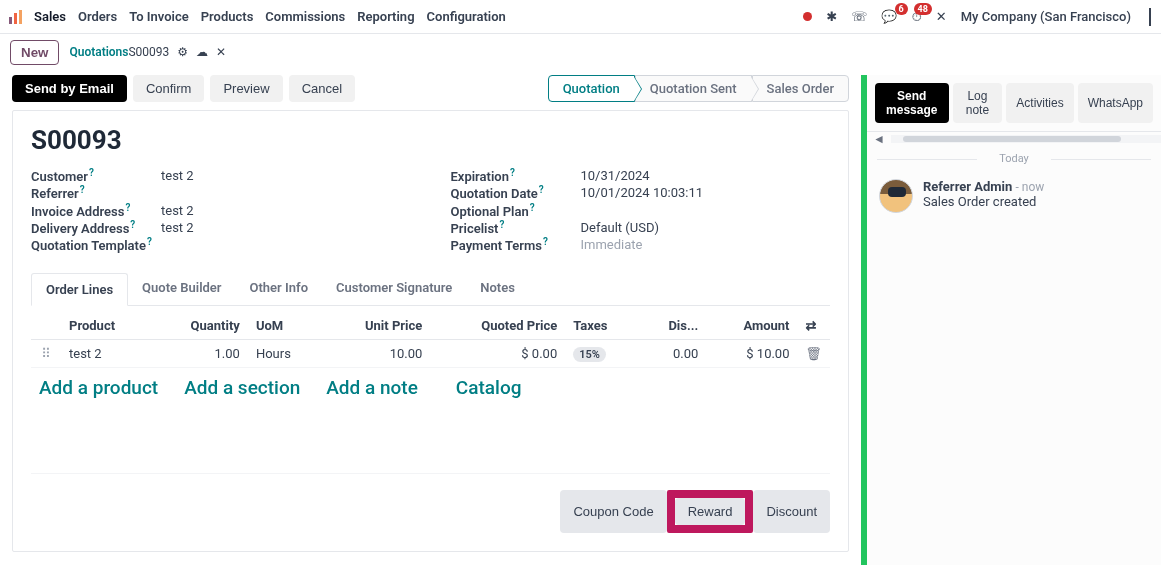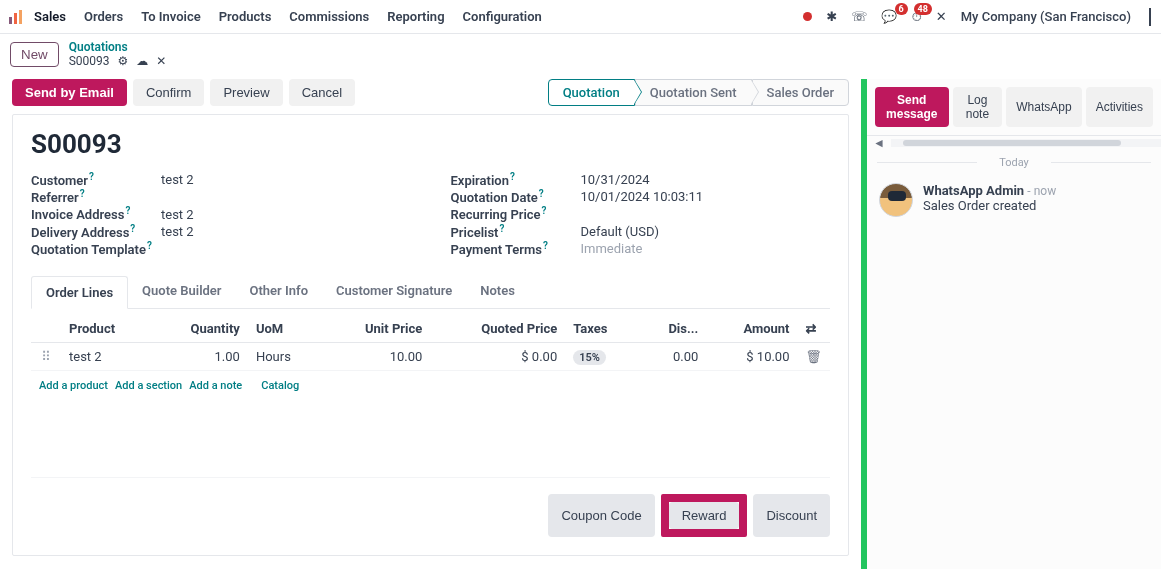--- a/index.html
+++ b/index.html
@@ -3,48 +3,48 @@
 <meta charset="utf-8">
 <style>
   * { box-sizing: border-box; }
   html, body { margin:0; padding:0; font-family: -apple-system, BlinkMacSystemFont, "Segoe UI", Roboto, sans-serif; font-size:13px; color:#374151; background:#fff; }
   body { width:1161px; height:570px; overflow:hidden; position:relative; }
 
   
   .topnav { display:flex; align-items:center; height:34px; padding:0 8px; border-bottom:1px solid #e5e7eb; }
   .logo-icon { width:16px; height:16px; margin-right:10px; }
   .logo-icon svg { display:block; }
-  .topnav .menu { display:flex; gap:18px; font-weight:600; color:#374151; }
+  .topnav .menu { display:flex; gap:12px; font-weight:600; color:#374151; }
   .topnav .menu span { cursor:pointer; }
   .topnav .menu span.active { color:#111827; }
   .topnav .spacer { flex:1; }
   .sysicons { display:flex; align-items:center; gap:14px; color:#374151; }
   .sysicons .dot { width:9px; height:9px; background:#d32f2f; border-radius:50%; }
   .badge { position:relative; }
   .badge .pill { position:absolute; top:-6px; right:-10px; background:#d32f2f; color:#fff; font-size:9px; line-height:12px; padding:0 4px; border-radius:8px; font-weight:700; }
   .company { display:flex; align-items:center; gap:6px; font-weight:500; }
   .avatar-bracket { width:4px; height:18px; border-left:2px solid #374151; margin-left:4px; }
 
   
   .crumbrow { display:flex; align-items:center; padding:6px 10px 10px 10px; }
-  .newbtn { border:1px solid #714B67; color:#714B67; background:#fff; font-weight:400; padding:4px 10px; border-radius:4px; margin-right:10px; }
-  .crumbs { display:flex; flex-direction:column; line-height:1.2; }
+  .newbtn { border:1px solid #714B67; color:#714B67; background:#fff; font-weight:700; padding:4px 10px; border-radius:4px; margin-right:10px; }
+  .crumbs { display:flex; line-height:1.2; }
   .crumbs .top { color:#017e84; font-size:12px; font-weight:600; }
   .crumbs .bot { display:flex; align-items:center; gap:8px; color:#374151; font-size:12px; }
   .gear-icon, .cloud-icon, .x-icon { color:#374151; }
 
   
   .split { display:flex; height:calc(100% - 34px - 46px); }
   .leftcol { flex:1; padding:0 12px 12px 12px; overflow:hidden; }
   .rightcol { width:300px; border-left:6px solid #22c55e; background:#fcfcfc; display:flex; flex-direction:column; }
 
   
   .formbar { display:flex; align-items:center; gap:6px; }
   .btn { padding:5px 12px; border-radius:4px; border:1px solid transparent; background:#f1f1f1; color:#374151; font-weight:500; cursor:pointer; font-size:13px; }
-  .btn.primary { background:#be185d; color:#fff; font-weight:600; }
+  .btn.primary { background:#000000; color:#fff; font-weight:600; }
   .formbar .spacer { flex:1; }
   .statusbar { display:flex; }
   .status { padding:5px 14px; border:1px solid #d1d5db; background:#fafafa; color:#6b7280; font-weight:500; position:relative; }
   .status.active { border-color:#017e84; color:#017e84; background:#fff; }
   .status.first { border-top-left-radius:4px; border-bottom-left-radius:4px; }
   .status.last  { border-top-right-radius:4px; border-bottom-right-radius:4px; }
   .status:not(.last)::after {
     content:""; position:absolute; right:-7px; top:50%; transform:translateY(-50%);
     width:0; height:0; border-top:12px solid transparent; border-bottom:12px solid transparent;
     border-left:7px solid #fafafa; z-index:2;
@@ -76,26 +76,26 @@
   
   table.lines { width:100%; border-collapse:collapse; margin-top:6px; }
   table.lines th { text-align:left; font-weight:700; color:#374151; padding:6px 8px; border-bottom:1px solid #e5e7eb; font-size:13px; }
   table.lines th.right, table.lines td.right { text-align:right; }
   table.lines td { padding:6px 8px; border-bottom:1px solid #f3f4f6; font-size:13px; }
   .drag-handle { color:#9ca3af; cursor:grab; width:14px; display:inline-block; text-align:center; }
   .taxbadge { background:#e5e7eb; color:#374151; padding:1px 6px; border-radius:10px; font-size:11px; font-weight:600;margin-top:20px; }
   .settings-col { color:#6b7280; }
   .trash { color:#6b7280; cursor:pointer; }
 
-  .addrow { padding:8px 8px; display:flex; gap:7px; font-size:11px; }
+  .addrow { padding:8px 8px; display:flex; gap:26px; font-size:19px; }
   .addrow a { color:#017e84; text-decoration:none; font-weight:500; }
   .addrow .catalog { margin-left:12px; }
 
   .sheet-spacer { flex:1; }
-  .footer-actions { padding:16px 0 8px 0; border-top:1px solid #f3f4f6; display:flex; justify-content:flex-end; gap:6px; }
+  .footer-actions { padding:16px 0 8px 0; border-top:1px solid #f3f4f6; display:flex; justify-content:flex-end; }
   .btn.light { background:#e5e7eb; }
   .reward-highlight { border:8px solid #be185d; border-radius:2px; padding:0; display:inline-block; }
   .reward-highlight .btn { margin:0; }
 
   
   .msgbar { display:flex; gap:4px; padding:8px; border-bottom:1px solid #e5e7eb; }
   .msgbar .btn { font-size:12px; padding:5px 9px; }
   .rscroll { height:8px; background:#f3f4f6; position:relative; }
   .rscroll .thumb { position:absolute; left:12px; right:40px; top:1px; height:6px; background:#d1d5db; border-radius:3px; }
   .daylabel { text-align:center; font-size:11px; color:#9ca3af; padding:6px 0; position:relative; }
@@ -202,21 +202,21 @@
         <div class="fieldcol">
           <div class="fieldrow">
               <span class="lbl"><span>Expiration</span><span class="q">?</span></span>
               <span class="val">10/31/2024</span>
             </div>
           <div class="fieldrow">
               <span class="lbl"><span>Quotation Date</span><span class="q">?</span></span>
               <span class="val">10/01/2024 10:03:11</span>
             </div>
           <div class="fieldrow">
-              <span class="lbl"><span>Recurring Price</span><span class="q">?</span></span>
+              <span class="lbl"><span>Optional Plan</span><span class="q">?</span></span>
               <span class="val"></span>
             </div>
           <div class="fieldrow">
               <span class="lbl"><span>Pricelist</span><span class="q">?</span></span>
               <span class="val">Default (USD)</span>
             </div>
           <div class="fieldrow">
               <span class="lbl"><span>Payment Terms</span><span class="q">?</span></span>
               <span class="val muted">Immediate</span>
             </div>
@@ -278,31 +278,31 @@
         </span>
         <button class="btn light">Discount</button>
       </div>
     </div>
   </div>
 
   <div class="rightcol">
     <div class="msgbar">
       <button class="btn primary">Send message</button>
       <button class="btn">Log note</button>
+      <button class="btn">Activities</button>
       <button class="btn">WhatsApp</button>
-      <button class="btn">Activities</button>
     </div>
     <div style="display:flex;align-items:center">
       <span class="rarrow">◄</span>
       <div class="rscroll" style="flex:1">
           <div class="thumb"></div>
         </div>
     </div>
     <div class="daylabel">Today</div>
     <div class="msg">
       <div class="ava"></div>
       <div class="body">
-        <div class="who"><span>WhatsApp Admin</span> <span class="when">- <span>now</span></span></div>
+        <div class="who"><span>Referrer Admin</span> <span class="when">- <span>now</span></span></div>
         <div class="txt">Sales Order created</div>
       </div>
     </div>
   </div>
 </div>
 
 </body></html>

